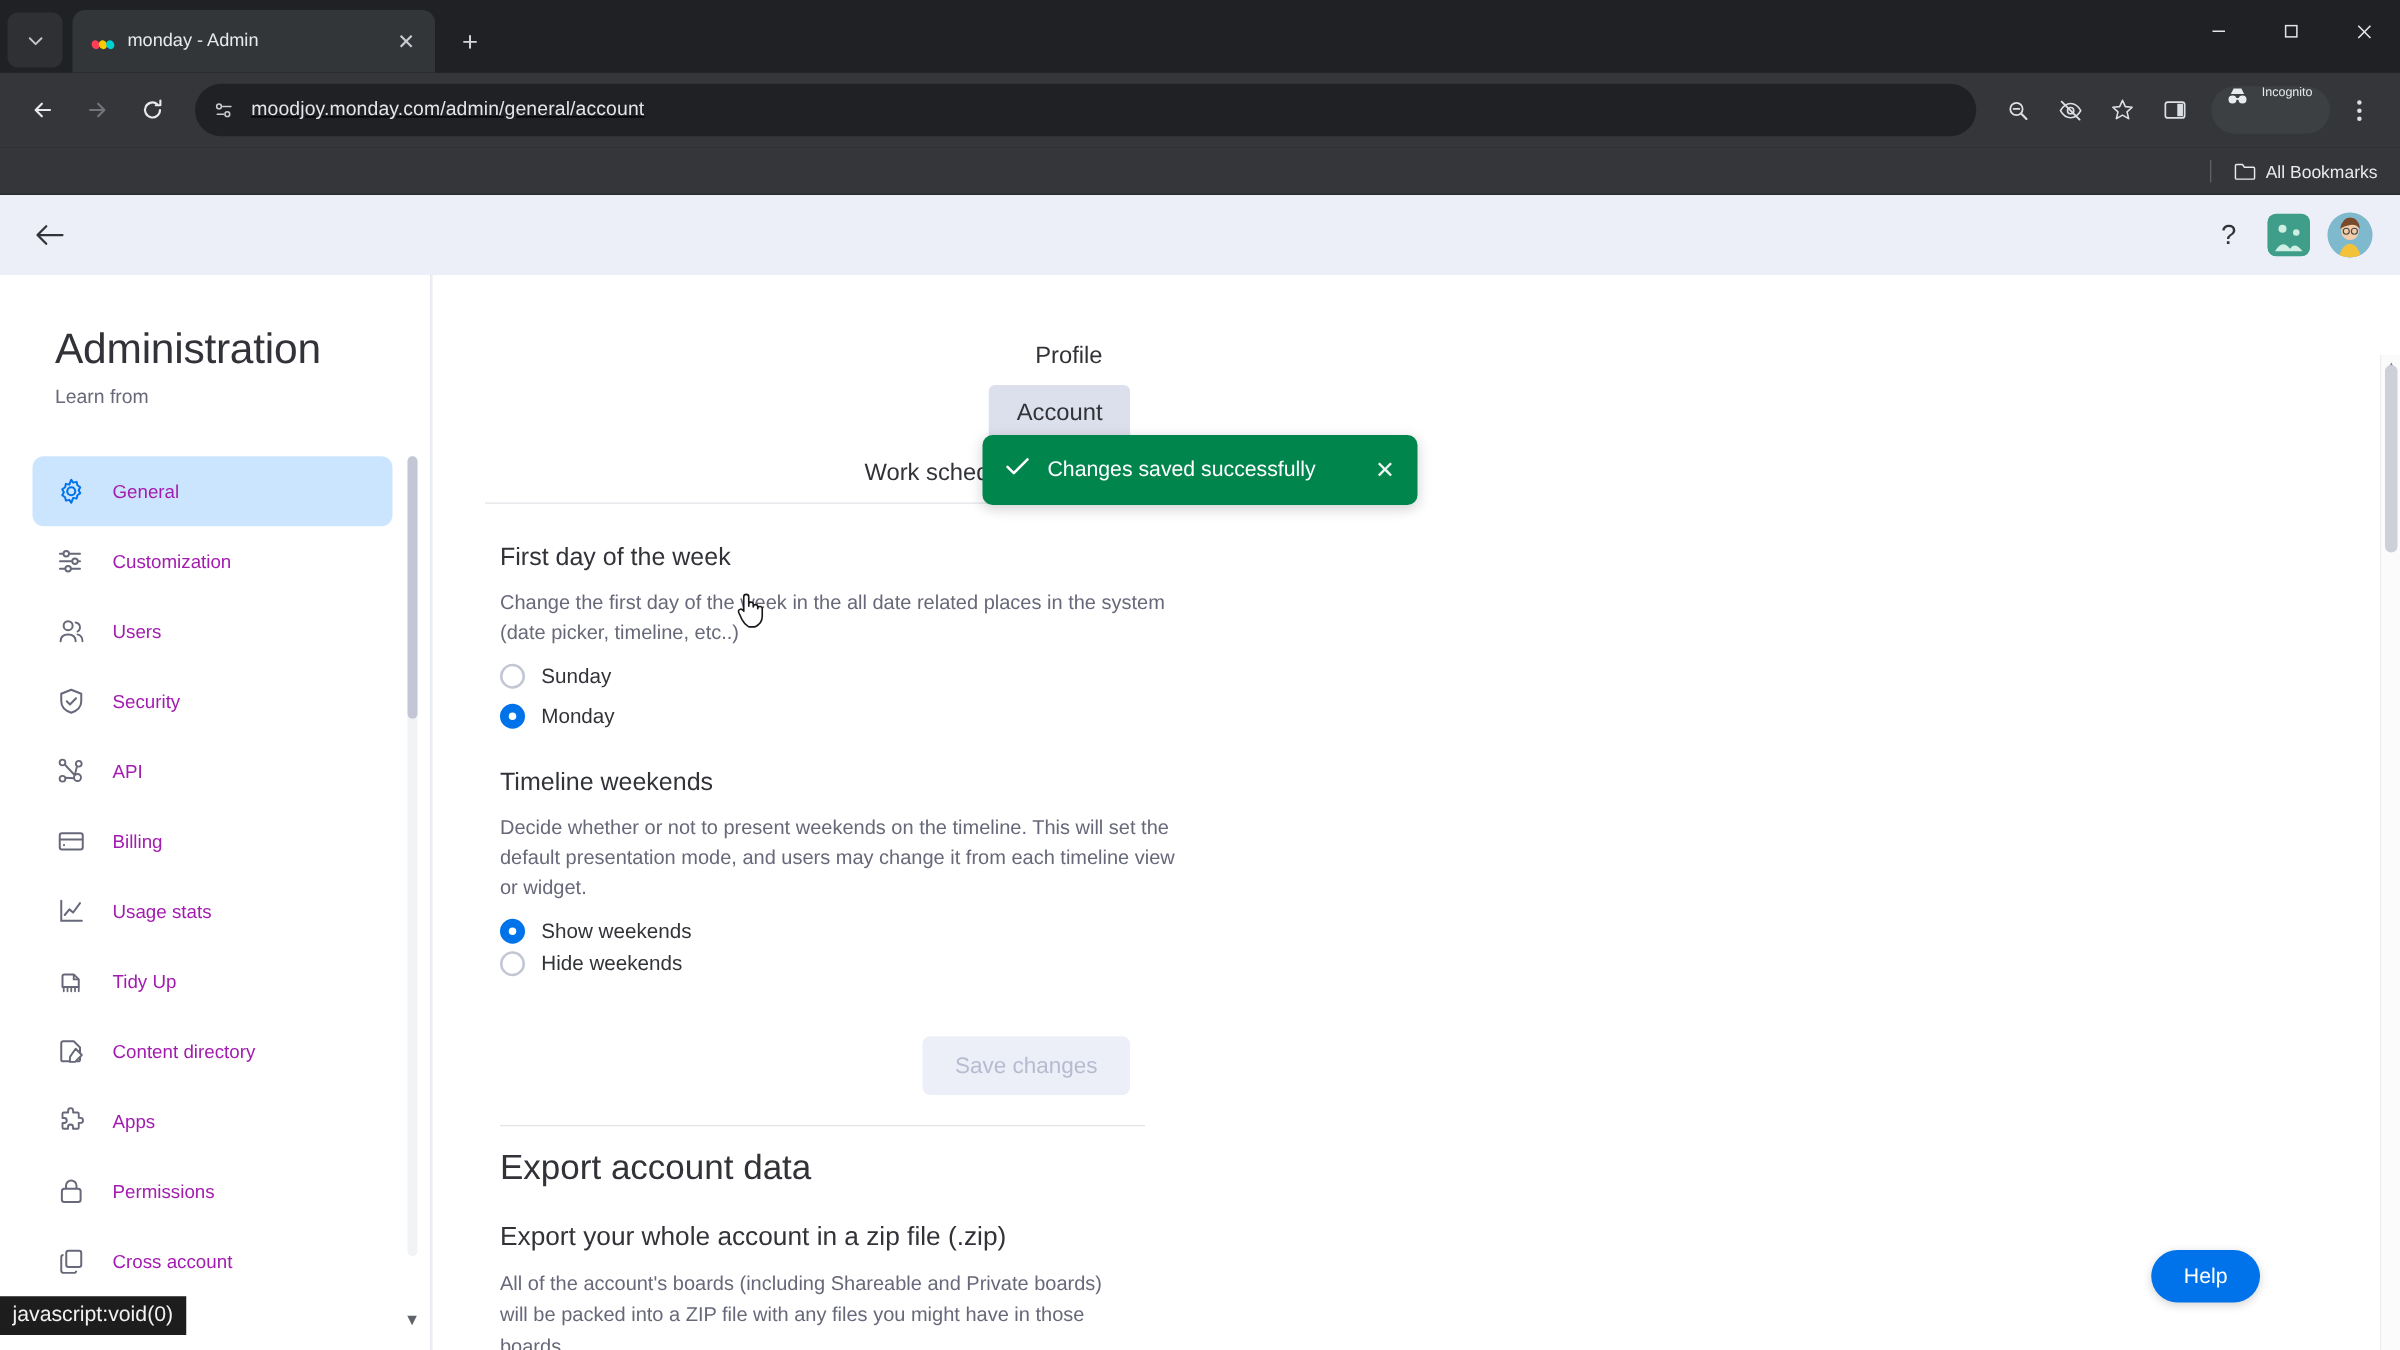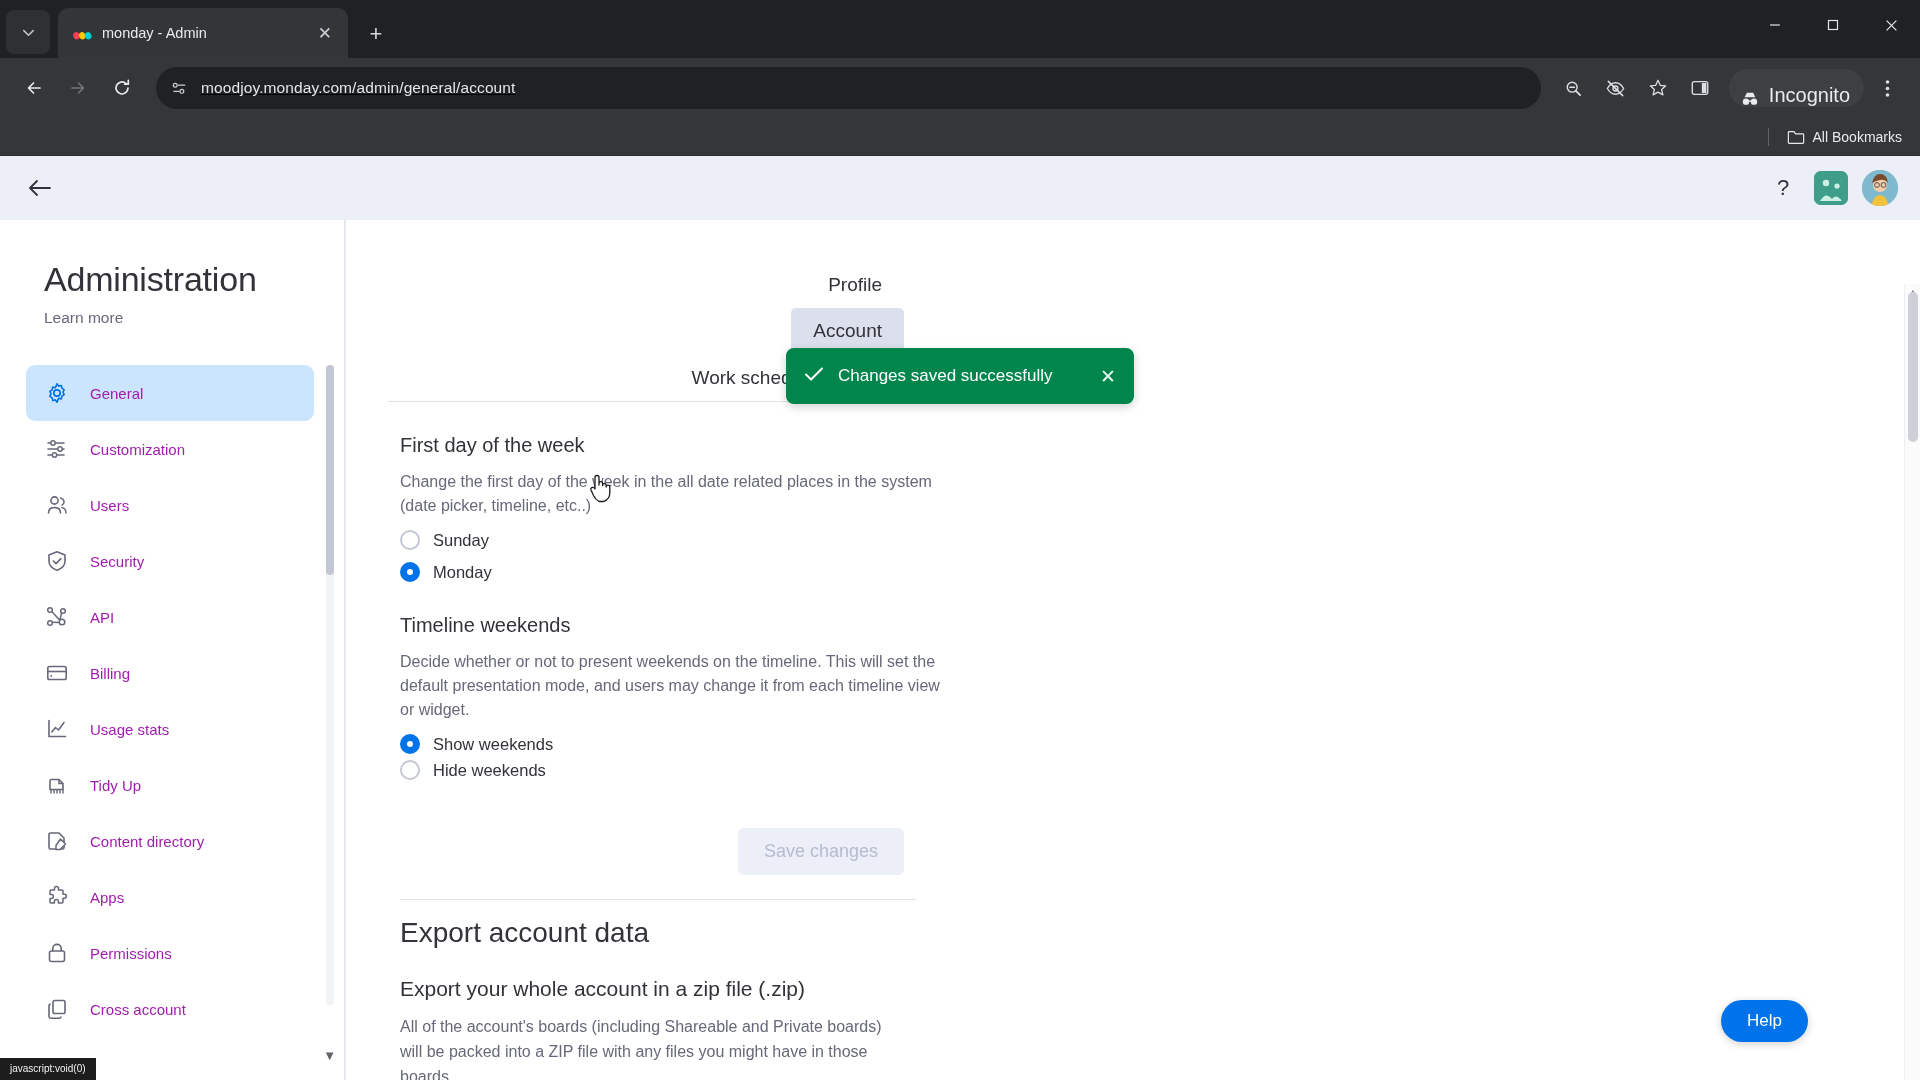--- a/index.html
+++ b/index.html
@@ -64,22 +64,22 @@
     display:flex; align-items:center; padding: 0 14px; margin: 0 10px;
     gap: 12px; position:relative;text-decoration:underline;
   }
   .omnibox .url { color:#e3e5e8; font-size:15.5px; letter-spacing:.1px; }
   .tb-icon {
     width:38px; height:38px; border-radius:50%; display:flex;
     align-items:center; justify-content:center; color:#dcdfe3;
   }
   .incognito-pill {
     height:38px; border-radius:19px; background:#3c4043; display:flex;
-    align-items:flex-end; gap:8px; padding: 0 14px 0 10px; margin-left:6px;
-    color:#e8eaed; font-size:20px;
+    align-items:flex-start; gap:8px; padding: 0 14px 0 10px; margin-left:6px;
+    color:#e8eaed; font-size:10px;
   }
   .bookmarkbar {
     height: 38px; background:#35363a; display:flex; align-items:center;
     justify-content:flex-end; padding-right:18px; gap:10px;
     border-bottom:1px solid #2a2b2e;
   }
   .bm-sep { width:1px; height:18px; background:#5f6368; margin-right:8px; }
   .bm-item { display:flex; align-items:center; gap:8px; color:#e8eaed; font-size:14px; }
 
   
@@ -220,22 +220,22 @@
     background:#cdd0d8; border-radius:5px;
   }
   .page-scroll .up, .page-scroll .dn {
     position:absolute; left:0; width:16px; height:16px; color:#7c7f88;
     font-size:9px; display:flex; align-items:center; justify-content:center;
   }
   .page-scroll .up { top:0; }
 
   
   .status-tip {
-    position:absolute; left:0; bottom:0; background:#1d1d1d; color:#f1f1f1;
-    font-size:10px; padding: 5px 10px 6px 10px; z-index:60;
+    position:absolute; left:0; bottom:12px; background:#1d1d1d; color:#f1f1f1;
+    font-size:17px; padding: 5px 10px 6px 10px; z-index:60;
   }
 
   .cursor { position:absolute; left:588px; top:316px; z-index:50; }
 </style>
 </head>
 <body>
 
 <div class="browser">
 
   <div class="tabstrip">
@@ -389,21 +389,21 @@
             <circle cx="21.5" cy="15" r="2.4" stroke="#444" stroke-width="0.9" fill="none"></circle>
           </svg>
         </div>
       </div>
     </div>
 
     <div class="body-row">
 
       <div class="sidebar">
         <div class="admin-title">Administration</div>
-        <a class="learn-more" href="#">Learn more</a>
+        <a class="learn-more" href="#">Learn from</a>
 
         <div class="nav-list">
 
           <div class="nav-item active">
             <span class="ico">
               <svg width="24" height="24" viewBox="0 0 24 24">
                   <circle cx="12" cy="12" r="3.2" stroke="#0073ea" stroke-width="1.7" fill="none"></circle>
                   <path d="M12 2.8 l1.6 2.3 2.7 -.6 .6 2.7 2.3 1.6 -1.3 2.4 1.3 2.4 -2.3 1.6 -.6 2.7 -2.7 -.6 L12 21.2 l-1.6 -2.3 -2.7 .6 -.6 -2.7 -2.3 -1.6 1.3 -2.4 -1.3 -2.4 2.3 -1.6 .6 -2.7 2.7 .6 Z" stroke="#0073ea" stroke-width="1.6" fill="none" stroke-linejoin="round"></path>
                 </svg>
             </span>

